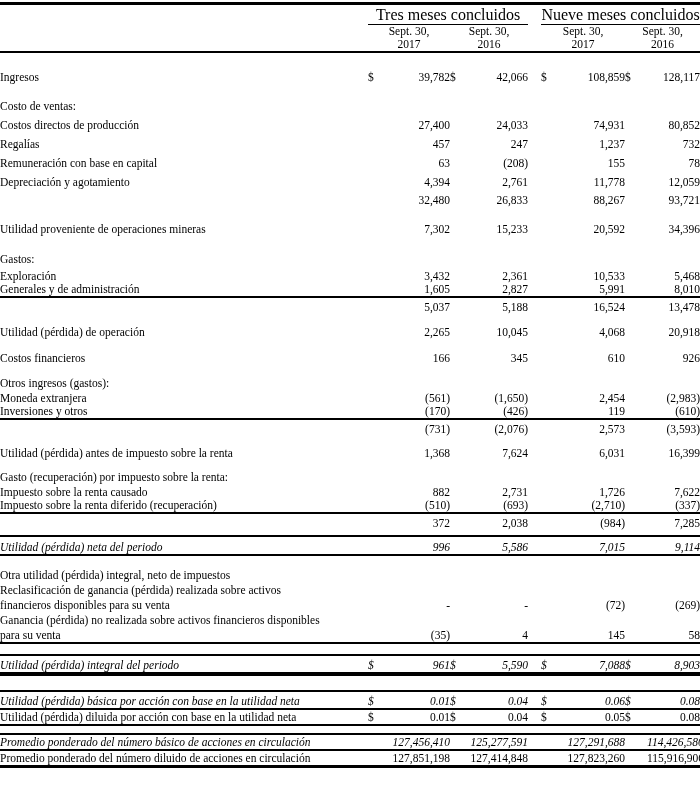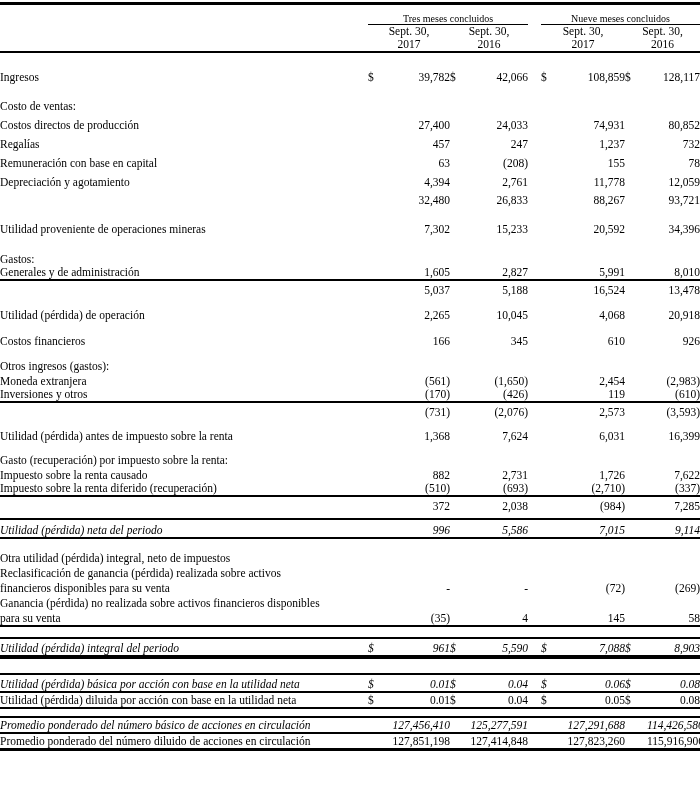--- a/index.html
+++ b/index.html
@@ -8,21 +8,21 @@
     font-family:"Liberation Serif", serif; font-size:11.5px;
     overflow:hidden; box-sizing:border-box; padding-top:2px;
   }
   table.fin {
     width:700px; table-layout:fixed; border-collapse:collapse;
     border-top:3px solid #000;
   }
   table.fin td, table.fin th { padding:0; vertical-align:bottom; line-height:1.12; font-weight:normal; }
   
   tr.grp-row { height:21px; }
-  th.grp { font-weight:bold; border-bottom:1px solid #000; font-size:10px; }
+  th.grp { font-weight:bold; border-bottom:1px solid #000; font-size:16px; }
   tr.date-row { height:27px;margin-left:26px; }
   tr.date-row > th, tr.date-row > td { border-bottom:2px solid #000; }
   th.ch { text-align:center; font-size:11.5px; padding-bottom:2px; }
   th.ch div { text-align:center; }
   .b { font-weight:bold; }
   
   td.lbl { padding-left:4px; white-space:nowrap; overflow:hidden; }
   td.ind { padding-left:34px; }
   td.cur { text-align:left; padding-left:6px; }
   td.val { text-align:right; padding-right:2px; white-space:nowrap; }
@@ -195,20 +195,32 @@
           <td class="cur c17"></td>
           <td class="val c17"></td>
           <td class="cur"></td>
           <td class="val"></td>
           <td class="gapc"></td>
           <td class="cur c17"></td>
           <td class="val c17"></td>
           <td class="cur"></td>
           <td class="val"></td>
         </tr>
+        <tr class="" style="height: 17px;">
+          <td class="lbl ind">Exploración</td>
+          <td class="cur c17"></td>
+          <td class="val c17">3,432</td>
+          <td class="cur"></td>
+          <td class="val">2,361</td>
+          <td class="gapc"></td>
+          <td class="cur c17"></td>
+          <td class="val c17">10,533</td>
+          <td class="cur"></td>
+          <td class="val">5,468</td>
+        </tr>
         <tr class="rb" style="height: 14px;">
           <td class="lbl ind">Generales y de administración</td>
           <td class="cur c17"></td>
           <td class="val c17">1,605</td>
           <td class="cur"></td>
           <td class="val">2,827</td>
           <td class="gapc"></td>
           <td class="cur c17"></td>
           <td class="val c17">5,991</td>
           <td class="cur"></td>

